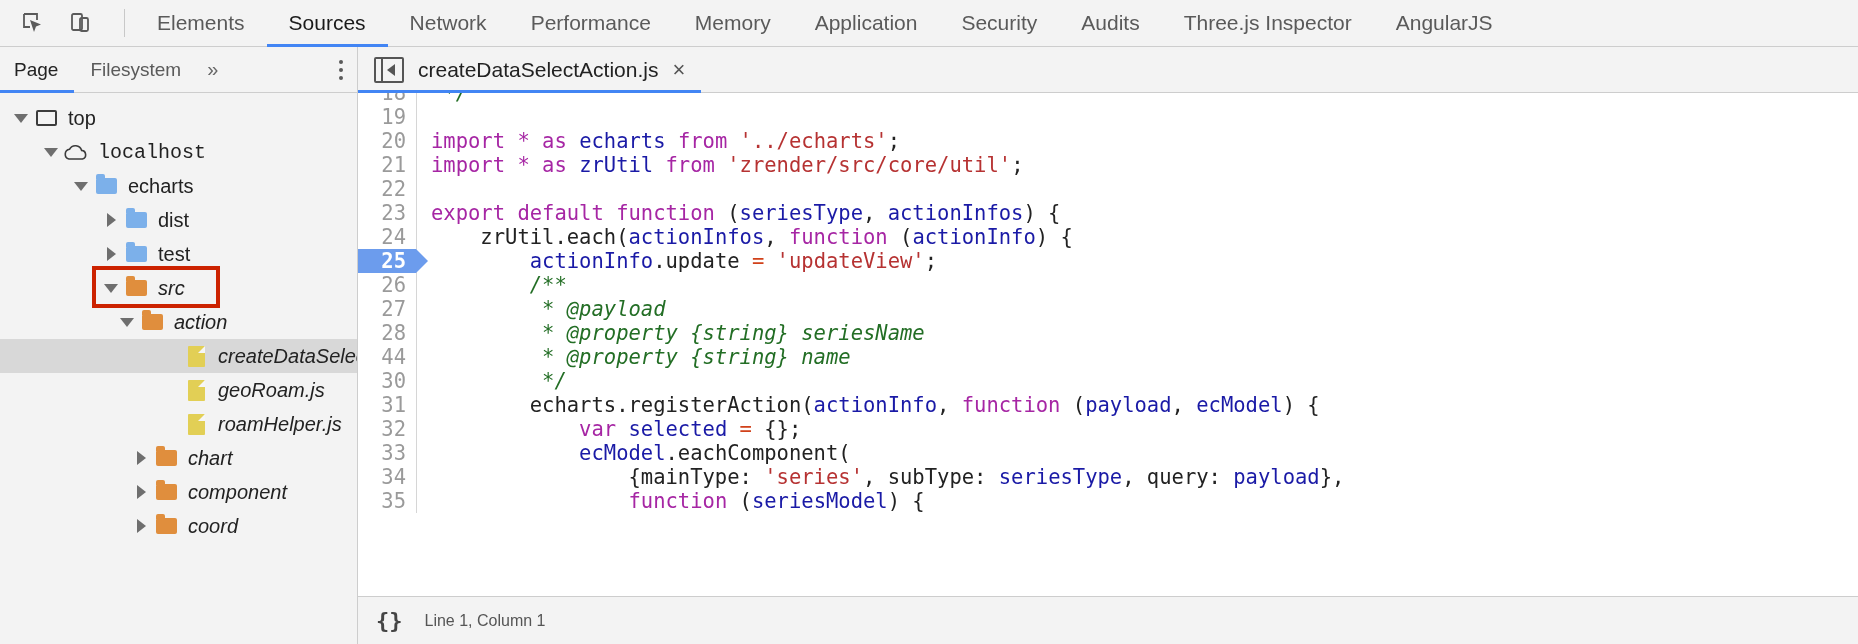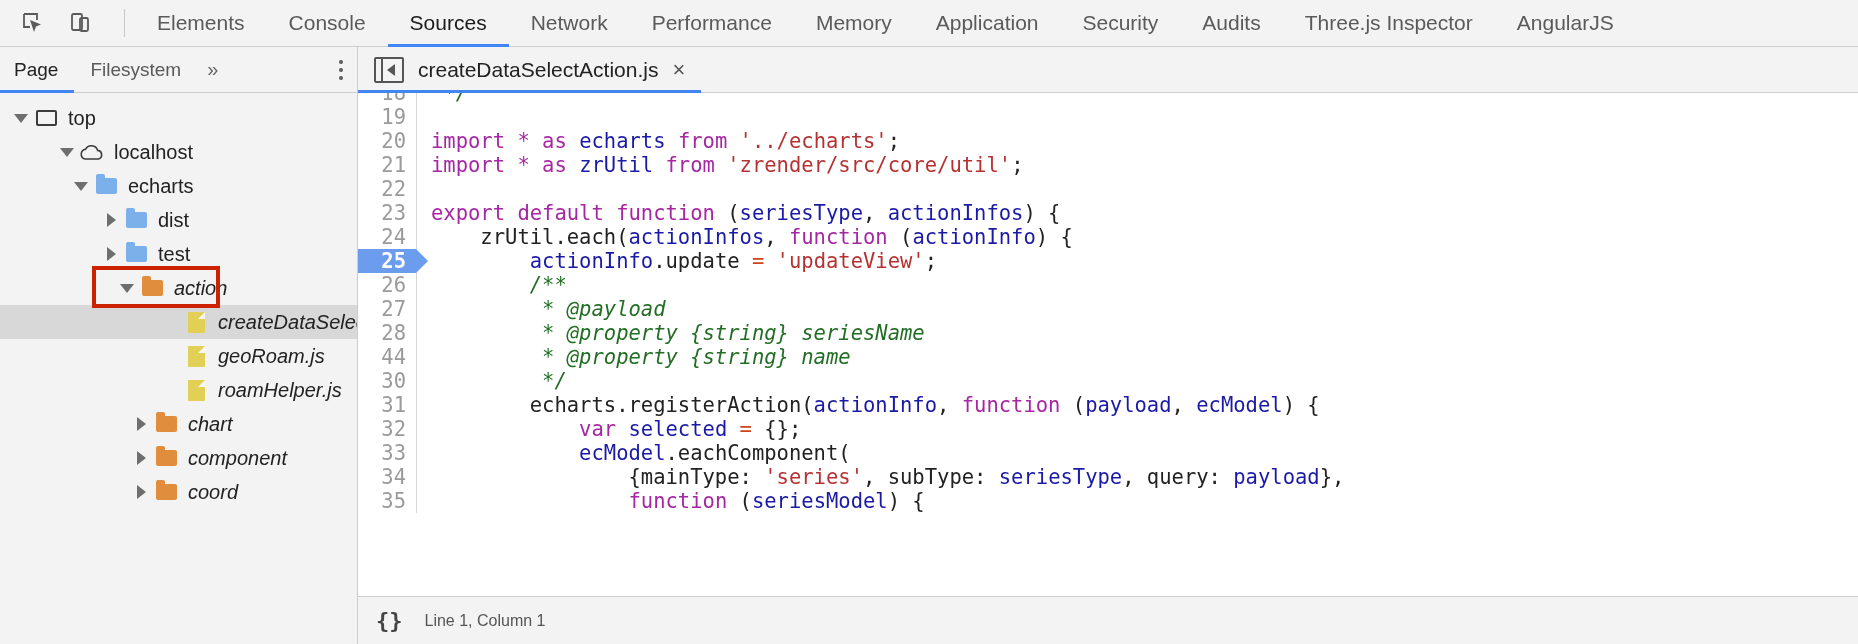--- a/index.html
+++ b/index.html
@@ -233,23 +233,20 @@
           <rect x="3" y="3" width="10" height="16" rx="1.5" fill="none" stroke="#5a5a5a" stroke-width="1.8"></rect>
           <rect x="11" y="7" width="8" height="13" rx="1.5" fill="none" stroke="#5a5a5a" stroke-width="1.8"></rect>
         </svg>
       </div>
       <div class="tb-sep"></div>
     </div>
     <div class="panel-tabs">
       <div class="panel-tab">
           <span>Elements</span>
         </div>
-      <div class="panel-tab">
-          <span>Console</span>
-        </div>
       <div class="panel-tab active">
           <span>Sources</span>
         </div>
       <div class="panel-tab">
           <span>Network</span>
         </div>
       <div class="panel-tab">
           <span>Performance</span>
         </div>
       <div class="panel-tab">
@@ -295,21 +292,21 @@
 
         <div class="tree-row" style="padding-left: 10px;">
             <span class="twisty">
               <span class="arrow-down"></span>
             </span>
             <span class="ticon">
               <span class="frame-box"></span>
             </span>
             <span class="tree-label plain">top</span>
           </div>
-          <div class="tree-row" style="padding-left: 56px;">
+          <div class="tree-row" style="padding-left: 40px; font-family: Liberation Mono, monospace;">
             <span class="twisty">
               <span class="arrow-down"></span>
             </span>
             <span class="ticon">
               <svg width="26" height="17" viewBox="0 0 26 17">
                 <path d="M6 15 A5 5 0 0 1 6.6 5.2 A6.5 6.5 0 0 1 18.6 6.4 A4.4 4.4 0 0 1 19.5 15 Z" fill="none" stroke="#3c3c3c" stroke-width="1.6"></path>
               </svg>
             </span>
             <span class="tree-label plain">localhost</span>
           </div>
@@ -332,20 +329,29 @@
             <span class="tree-label plain">dist</span>
           </div>
           <div class="tree-row" style="padding-left: 100px;">
             <span class="twisty">
               <span class="arrow-right"></span>
             </span>
             <span class="ticon">
               <span class="folder-blue"></span>
             </span>
             <span class="tree-label plain">test</span>
+          </div>
+          <div class="tree-row" style="padding-left: 100px;">
+            <span class="twisty">
+              <span class="arrow-down"></span>
+            </span>
+            <span class="ticon">
+              <span class="folder-orange"></span>
+            </span>
+            <span class="tree-label">src</span>
           </div>
           <div class="tree-row" style="padding-left: 116px;">
             <span class="twisty">
               <span class="arrow-down"></span>
             </span>
             <span class="ticon">
               <span class="folder-orange"></span>
             </span>
             <span class="tree-label">action</span>
           </div>

